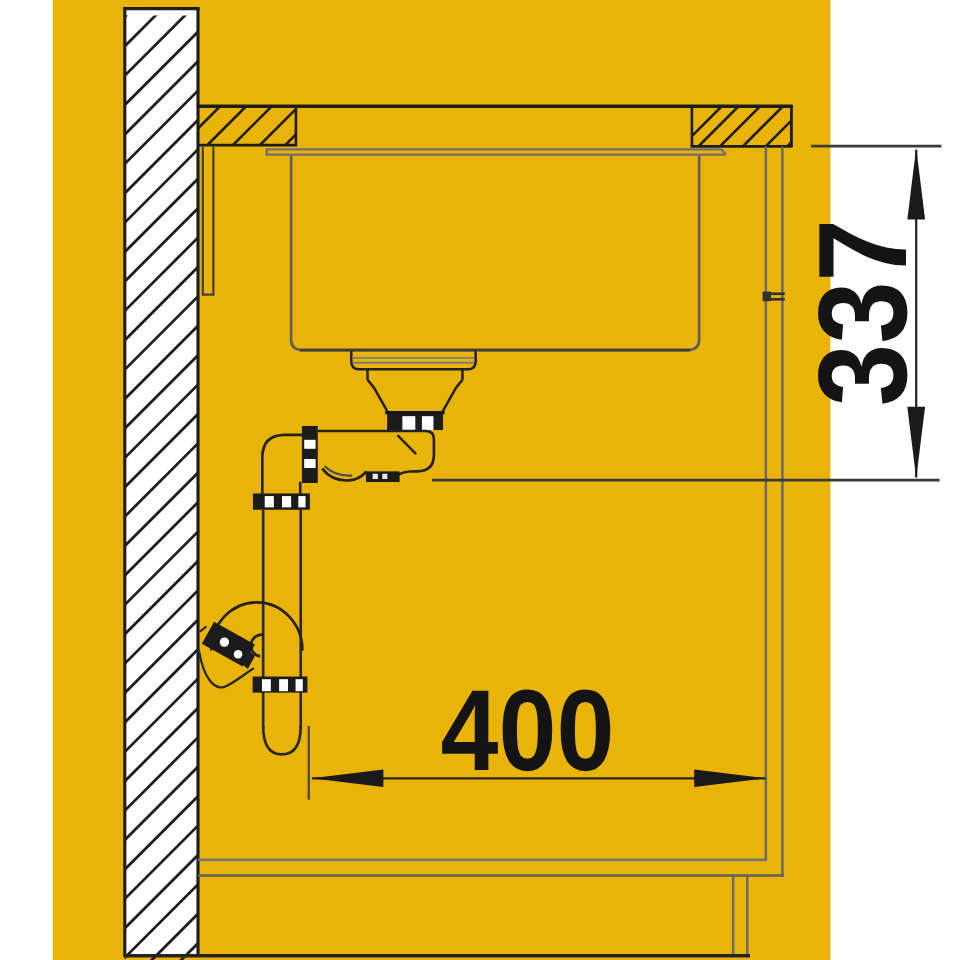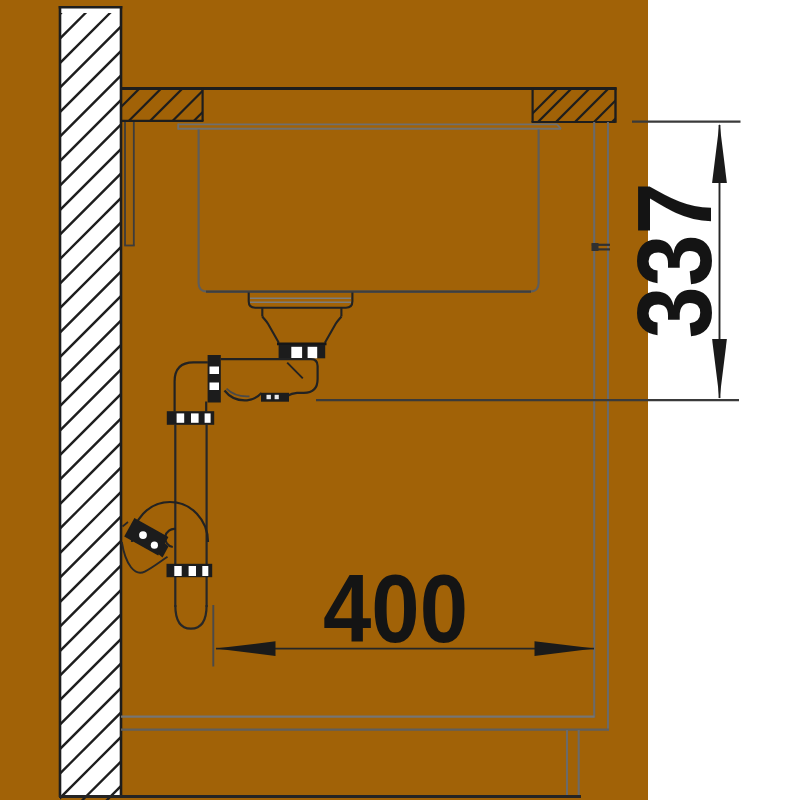--- a/index.html
+++ b/index.html
@@ -1,16 +1,16 @@
 <!DOCTYPE html>
 <html><head>
 <meta charset="utf-8">
 <style>
   html,body{margin:0;padding:0;background:#ffffff;}
-  #page{width:648px;height:800px;position:relative;background:#a16207;font-family:"Liberation Sans", sans-serif;}
+  #page{width:648px;height:800px;position:relative;background:#eab308;font-family:"Liberation Sans", sans-serif;margin-left:44px;}
   svg{position:absolute;top:0;left:0;}
   text{font-family:"Liberation Sans", sans-serif;font-weight:bold;fill:#141414;}
 </style>
 </head>
 <body>
 <div id="page">
 <svg width="800" height="800" viewBox="0 0 800 800">
   <defs>
     <clipPath id="wallclip">
           <rect x="60" y="7" width="61" height="790"></rect>

